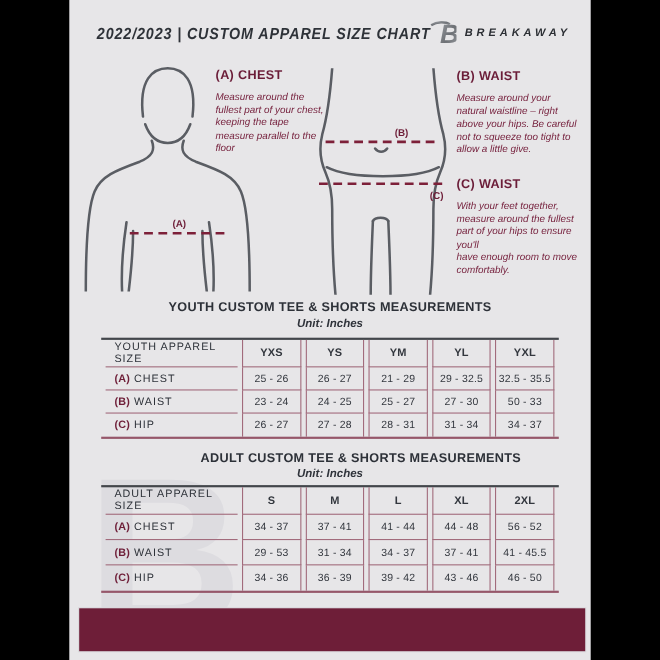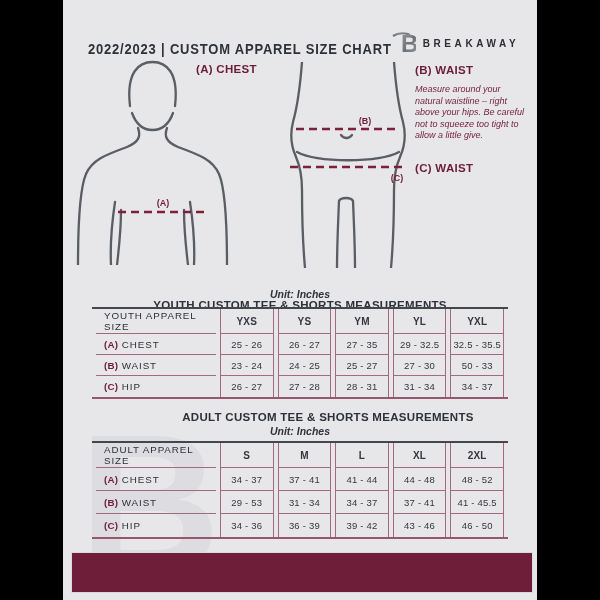--- a/index.html
+++ b/index.html
@@ -1,20 +1,20 @@
 <!DOCTYPE html>
 <html><head>
 <meta charset="utf-8">
 <style>
   html,body{margin:0;padding:0;width:600px;height:600px;overflow:hidden;background:#000;}
   *{box-sizing:border-box;font-family:"Liberation Sans",sans-serif;}
   .doc{position:absolute;left:63px;top:0;width:474px;height:600px;background:#e7e6e8;}
 
   
-  .doc-header{position:absolute;left:25px;top:24px;width:420px;height:32px;display:flex;align-items:flex-end;justify-content:space-between;z-index:2;}
+  .doc-header{position:absolute;left:25px;top:14px;width:420px;height:32px;display:flex;align-items:center;justify-content:space-between;z-index:2;font-style:italic;}
   .doc-title{font-weight:bold;font-size:13px;letter-spacing:.8px;color:#2e3238;transform:scaleY(1.12);transform-origin:left center;white-space:nowrap;}
   .brand{display:flex;align-items:center;gap:7px;}
   .brand-name{font-weight:bold;font-size:10px;letter-spacing:3.6px;color:#2b2e33;}
 
   
   .guide-head{position:absolute;font-weight:bold;font-size:11.5px;letter-spacing:.3px;color:#6b1d38;z-index:2;}
   .guide-text{position:absolute;font-style:italic;font-size:9px;line-height:11.5px;color:#77233f;z-index:2;white-space:pre-line;}
   .fig{position:absolute;z-index:1;}
 
   
@@ -87,27 +87,30 @@
       <path d="M 51 139 C 50 162 49 186 49 206"></path>
       <path d="M 65 139 C 66 162 67 186 67 206"></path>
     </g>
     <line x1="8" y1="67" x2="112" y2="67" stroke="#7d2039" stroke-width="2.4" stroke-dasharray="8 5"></line>
     <line x1="2" y1="105" x2="118" y2="105" stroke="#7d2039" stroke-width="2.4" stroke-dasharray="8 5"></line>
     <text x="77" y="62" font-size="9" font-weight="bold" fill="#6e1e38" text-anchor="middle">(B)</text>
     <text x="109" y="119" font-size="9" font-weight="bold" fill="#6e1e38" text-anchor="middle">(C)</text>
   </svg>
 
   <div class="guide-head" style="left:133px;top:63px;">(A) CHEST</div>
+  <div class="guide-text" style="left:133px;top:83px;width:104px;">Measure around the fullest part of your chest, keeping the tape measure parallel to the floor</div>
 
   <div class="guide-head" style="left:352px;top:64px;">(B) WAIST</div>
   <div class="guide-text" style="left:352px;top:84px;width:112px;">Measure around your natural waistline – right above your hips. Be careful not to squeeze too tight to allow a little give.</div>
 
   <div class="guide-head" style="left:352px;top:162px;">(C) WAIST</div>
-
-  <div class="tbl-title" style="top:274px;margin-top:25px;">YOUTH CUSTOM TEE &amp; SHORTS MEASUREMENTS</div>
+  <div class="guide-text" style="left:352px;top:182px;width:118px;">With your feet together, measure around the fullest part of your hips to ensure you'll
+have enough room to move comfortably.</div>
+
+  <div class="tbl-title" style="top:274px;">YOUTH CUSTOM TEE &amp; SHORTS MEASUREMENTS</div>
   <div class="tbl-unit" style="top:288px;">Unit: Inches</div>
 
   <table class="size-table" style="top:307px;">
     <colgroup>
         <col style="width:120px;">
         <col>
         <col>
         <col>
         <col>
         <col>
@@ -118,21 +121,21 @@
       <td class="szh">YXS</td>
       <td class="szh">YS</td>
       <td class="szh">YM</td>
       <td class="szh">YL</td>
       <td class="szh">YXL</td>
     </tr>
     <tr>
       <td class="lbl"><b>(A)</b> <span>CHEST</span></td>
       <td class="val">25 - 26</td>
       <td class="val">26 - 27</td>
-      <td class="val">27 - 35</td>
+      <td class="val">21 - 29</td>
       <td class="val">29 - 32.5</td>
       <td class="val">32.5 - 35.5</td>
     </tr>
     <tr>
       <td class="lbl"><b>(B)</b> <span>WAIST</span></td>
       <td class="val">23 - 24</td>
       <td class="val">24 - 25</td>
       <td class="val">25 - 27</td>
       <td class="val">27 - 30</td>
       <td class="val">50 - 33</td>
@@ -168,21 +171,21 @@
       <td class="szh">L</td>
       <td class="szh">XL</td>
       <td class="szh">2XL</td>
     </tr>
     <tr>
       <td class="lbl"><b>(A)</b> <span>CHEST</span></td>
       <td class="val">34 - 37</td>
       <td class="val">37 - 41</td>
       <td class="val">41 - 44</td>
       <td class="val">44 - 48</td>
-      <td class="val">48 - 52</td>
+      <td class="val">56 - 52</td>
     </tr>
     <tr>
       <td class="lbl"><b>(B)</b> <span>WAIST</span></td>
       <td class="val">29 - 53</td>
       <td class="val">31 - 34</td>
       <td class="val">34 - 37</td>
       <td class="val">37 - 41</td>
       <td class="val">41 - 45.5</td>
     </tr>
     <tr>

